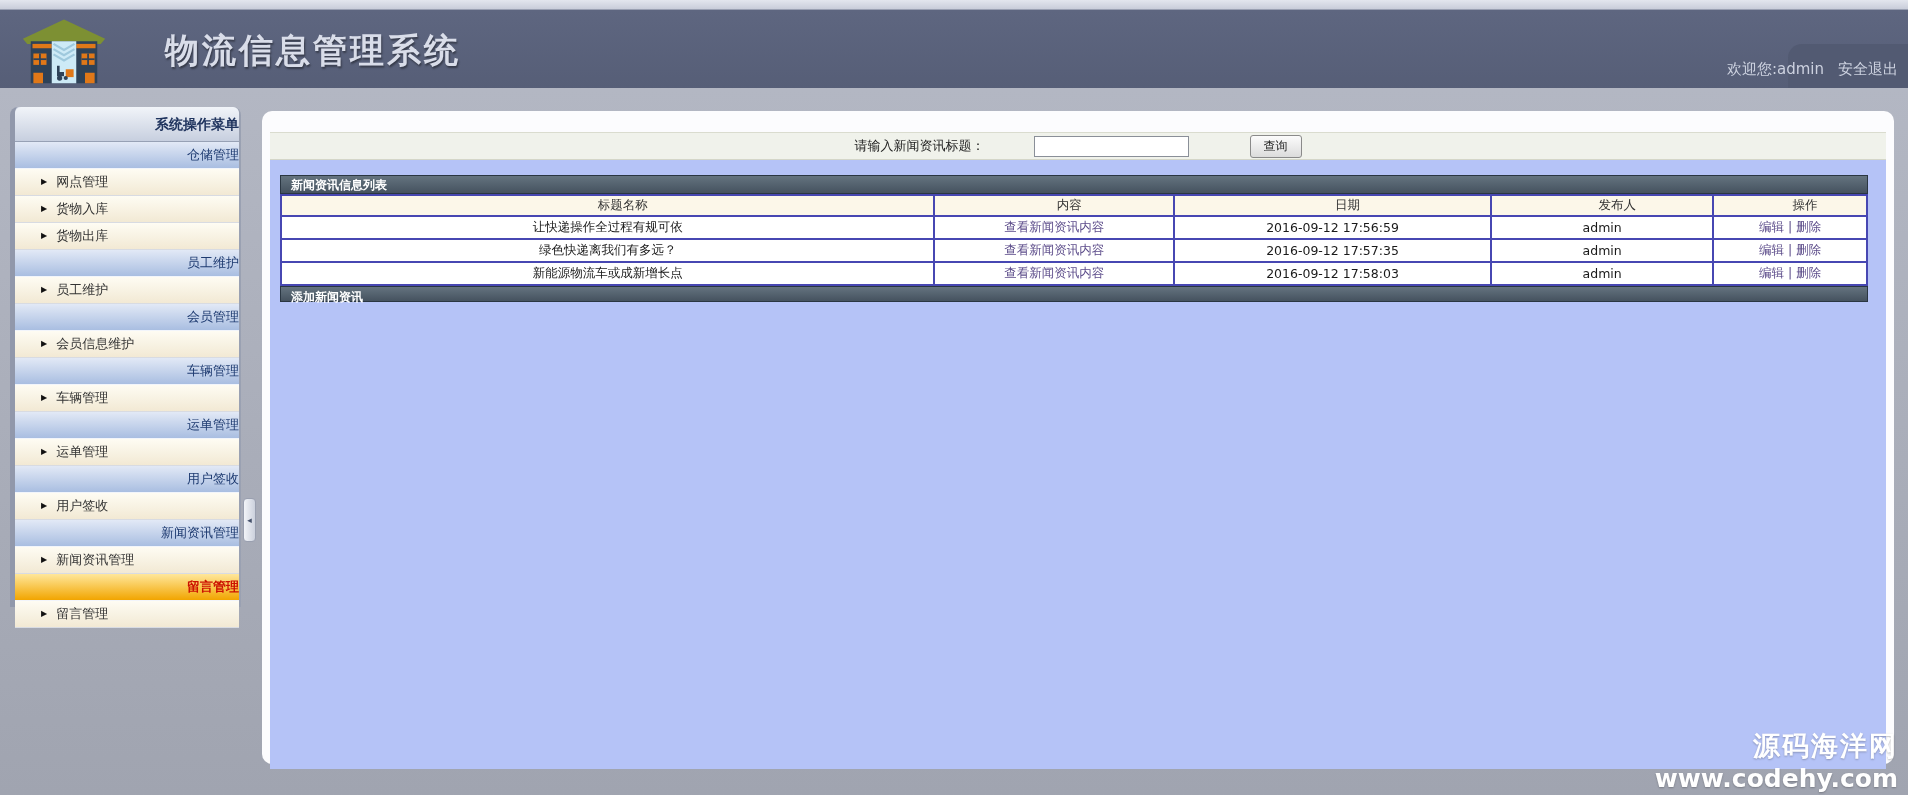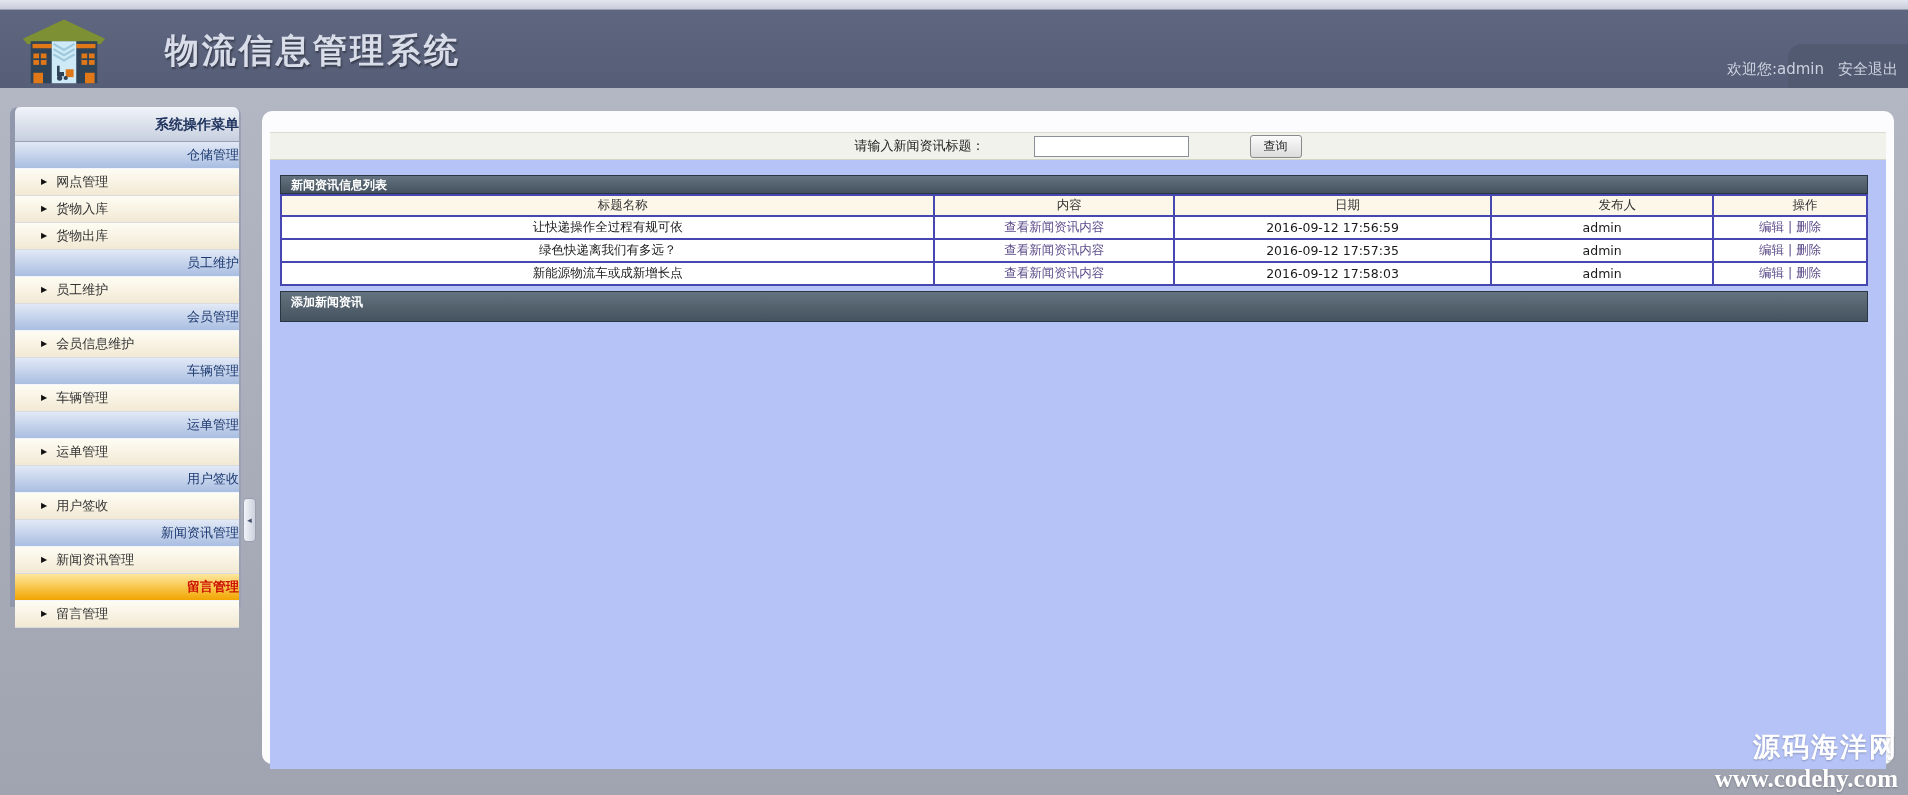--- a/index.html
+++ b/index.html
@@ -57,39 +57,39 @@
     display:flex; align-items:center; justify-content:center; font-size:13px; color:#222;gap:43px; }
   .search-row input { width:155px; height:21px; border:1px solid #8a8f98;
     background:#fff; margin-left:6px; padding:0 4px; font-size:12px; }
   .search-row button { margin-left:18px; height:23px; padding:0 13px; font-size:12px;
     color:#222; background:linear-gradient(#fbfbfb,#dcdcdc); border:1px solid #8a8a8a;
     border-radius:3px; cursor:pointer; }
 
   .table-area { margin:15px 18px 0 10px; }
   .bar { height:19px; line-height:19px; padding-left:10px; font-size:12px; font-weight:bold;
     color:#fff; background:linear-gradient(#64737f,#45525f); border:1px solid #2a3642; }
-  .bar.footer { margin-top:5px; height:31px; line-height:21px; cursor:pointer; }
+  .bar.footer { height:16px; line-height:21px; cursor:pointer; }
 
   table.news { width:100%; border-collapse:collapse; table-layout:fixed;
     border:2px solid #4747b2; }
   table.news th, table.news td { border:2px solid #4747b2; text-align:center;
     font-size:12.5px; overflow:hidden; white-space:nowrap; }
   table.news th { background:#fcf7e9; color:#333; font-weight:normal; height:21px;padding-left:30px; }
   table.news td { background:#fff; color:#1a1a1a; height:23px; }
   table.news col.c-title { width:41.2%; } table.news col.c-content { width:15.1%; }
   table.news col.c-date { width:20%; }  table.news col.c-pub { width:14%; }
   table.news col.c-ops { width:9.7%; }
   a.cell-link { color:#5c4c8a; text-decoration:none; cursor:pointer; }
   .ops-sep { color:#5c4c8a; }
 
   
   .watermark { position:absolute; right:10px; bottom:2px; text-align:right; color:#fff;
     text-shadow:0 1px 2px rgba(0,0,0,0.25); }
   .watermark .l1 { font-size:27px; font-weight:bold; letter-spacing:2px; }
-  .watermark .l2 { font-size:25px; font-weight:bold;font-family:Liberation Serif, serif; }
+  .watermark .l2 { font-size:25px; font-weight:bold; }
 </style>
 </head>
 <body>
 
 <div class="stage">
 
   <div class="top-strip"></div>
 
   <div class="header">
     <div class="header-corner"></div>

